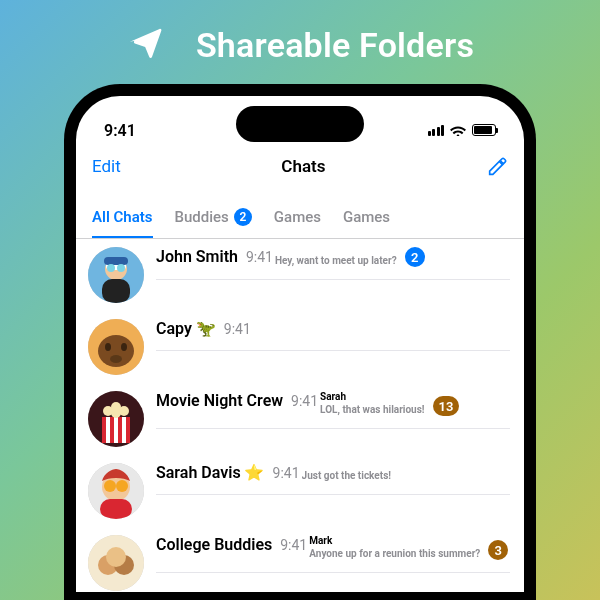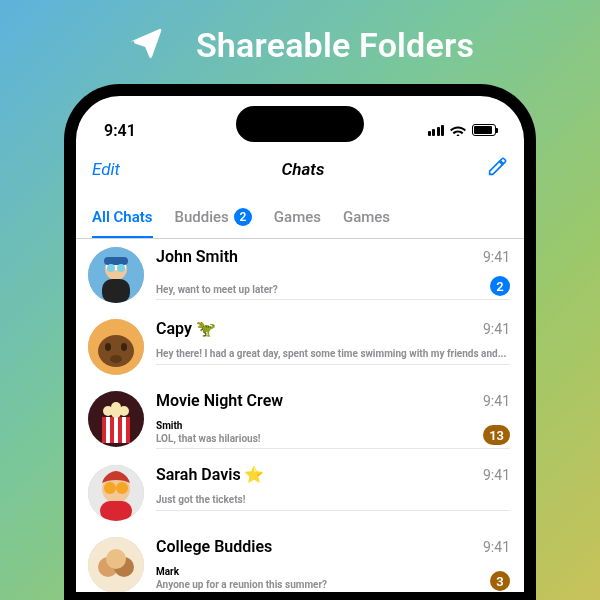--- a/index.html
+++ b/index.html
@@ -35,40 +35,39 @@
   .status-right { display: flex; align-items: center; gap: 6px; }
   .signal { display: flex; align-items: flex-end; gap: 1.5px; }
   .signal span { width: 3px; background: #000; border-radius: 1px; }
   .signal span:nth-child(1){height:5px}.signal span:nth-child(2){height:7px}
   .signal span:nth-child(3){height:9px}.signal span:nth-child(4){height:11px}
   .battery { width: 24px; height: 12px; border: 1.3px solid #000; border-radius: 3px; position: relative; }
   .battery::after { content:""; position:absolute; right:-3px; top:3px; width:2px; height:5px; background:#000; border-radius:0 1px 1px 0; }
   .battery-fill { position:absolute; left:1px; top:1px; bottom:1px; width: 18px; background:#000; border-radius:1px; }
 
   .nav {
-    display: flex; align-items: center; justify-content: space-between;
+    display: flex; justify-content: space-between;
     padding: 6px 16px 8px;
-    font-style: italic;
   }
   .nav-edit { color: #007aff; font-size: 17px; }
   .nav-title { font-size: 17px; font-weight: 600; color: #000; }
   .nav-compose svg { width: 22px; height: 22px; stroke: #007aff; fill: none; stroke-width: 1.8; }
 
   .tabs {
     display: flex; gap: 22px; padding: 4px 16px 0;
     border-bottom: 0.5px solid #d0d0d2; font-size: 15px;
   }
   .tab { display:flex; align-items:center; gap:5px; color:#8e8e93; font-weight:500; padding: 2px 0 10px; border-bottom:2px solid transparent; cursor:pointer;margin-top:12px; }
   .tab.active { color:#007aff; border-bottom-color:#007aff; font-weight:600; }
   .tab-badge { min-width:18px; height:18px; border-radius:9px; background:#007aff; color:#fff; font-size:12px; font-weight:600; display:flex; align-items:center; justify-content:center; padding:0 5px; }
 
   .list { flex:1; overflow:hidden; }
   .row { display:flex; gap:12px; padding:8px 14px 8px 12px; align-items:flex-start; }
   .avatar { width:56px; height:56px; border-radius:50%; flex:none; background:#ccc; display:flex; align-items:center; justify-content:center; overflow:hidden; }
-  .row-main { flex:1; min-width:0; border-bottom:0.5px solid #e5e5ea; padding-bottom:3px; display:flex; flex-direction:column; gap:10px; }
+  .row-main { flex:1; min-width:0; border-bottom:0.5px solid #e5e5ea; padding-bottom:12px; display:flex; gap:2px; }
   .row-top { display:flex; align-items:baseline; justify-content:space-between; gap:8px; }
   .name { font-size:16px; font-weight:600; color:#000; display:flex; align-items:center; gap:4px; white-space:nowrap; }
   .time { font-size:14px; color:#8e8e93; flex:none; }
   .row-bot { display:flex; align-items:flex-end; justify-content:space-between; gap:8px; }
   .preview { font-size:10px; color:#8e8e93; line-height:1.25;
     display:-webkit-box; -webkit-line-clamp:2; -webkit-box-orient:vertical; overflow:hidden;font-weight:bold; }
   .preview .sender { color:#000; display:block; }
   .badge { min-width:20px; height:20px; border-radius:10px; font-size:13px; font-weight:600; display:flex; align-items:center; justify-content:center; padding:0 6px; flex:none; }
   .badge.blue { background:#007aff; color:#fff; }
   .badge.gray { background:#a16207; color:#fff; }
@@ -172,23 +171,20 @@
               <ellipse cx="20" cy="28" rx="3" ry="4" fill="#3a2410"></ellipse>
               <ellipse cx="36" cy="28" rx="3" ry="4" fill="#3a2410"></ellipse>
               <ellipse cx="28" cy="40" rx="6" ry="4" fill="#5a3818"></ellipse>
             </svg>
           </div>
           <div class="row-main">
             <div class="row-top">
               <div class="name">Capy <span>🦖</span></div>
               <div class="time">9:41</div>
             </div>
-            <div class="row-bot">
-              <div class="preview">Hey there! I had a great day, spent some time swimming with my friends and...</div>
-            </div>
           </div>
         </div>
         <div class="row">
           <div class="avatar">
             <svg viewBox="0 0 56 56">
               <rect width="56" height="56" fill="#3a161a"></rect>
               <rect x="14" y="26" width="28" height="26" fill="#d92631"></rect>
               <rect x="18" y="26" width="4" height="26" fill="#fff"></rect>
               <rect x="26" y="26" width="4" height="26" fill="#fff"></rect>
               <rect x="34" y="26" width="4" height="26" fill="#fff"></rect>
@@ -197,21 +193,21 @@
               <circle cx="36" cy="20" r="5" fill="#f6e6b0"></circle>
               <circle cx="28" cy="22" r="5" fill="#f6e6b0"></circle>
             </svg>
           </div>
           <div class="row-main">
             <div class="row-top">
               <div class="name">Movie Night Crew</div>
               <div class="time">9:41</div>
             </div>
             <div class="row-bot">
-              <div class="preview"><span class="sender">Smith</span>LOL, that was hilarious!</div>
+              <div class="preview"><span class="sender">Sarah</span>LOL, that was hilarious!</div>
               <div class="badge gray">13</div>
             </div>
           </div>
         </div>
         <div class="row">
           <div class="avatar">
             <svg viewBox="0 0 56 56">
               <rect width="56" height="56" fill="#e8e8e8"></rect>
               <circle cx="28" cy="24" r="14" fill="#f2c79a"></circle>
               <circle cx="22" cy="23" r="6" fill="#f5a623"></circle>

